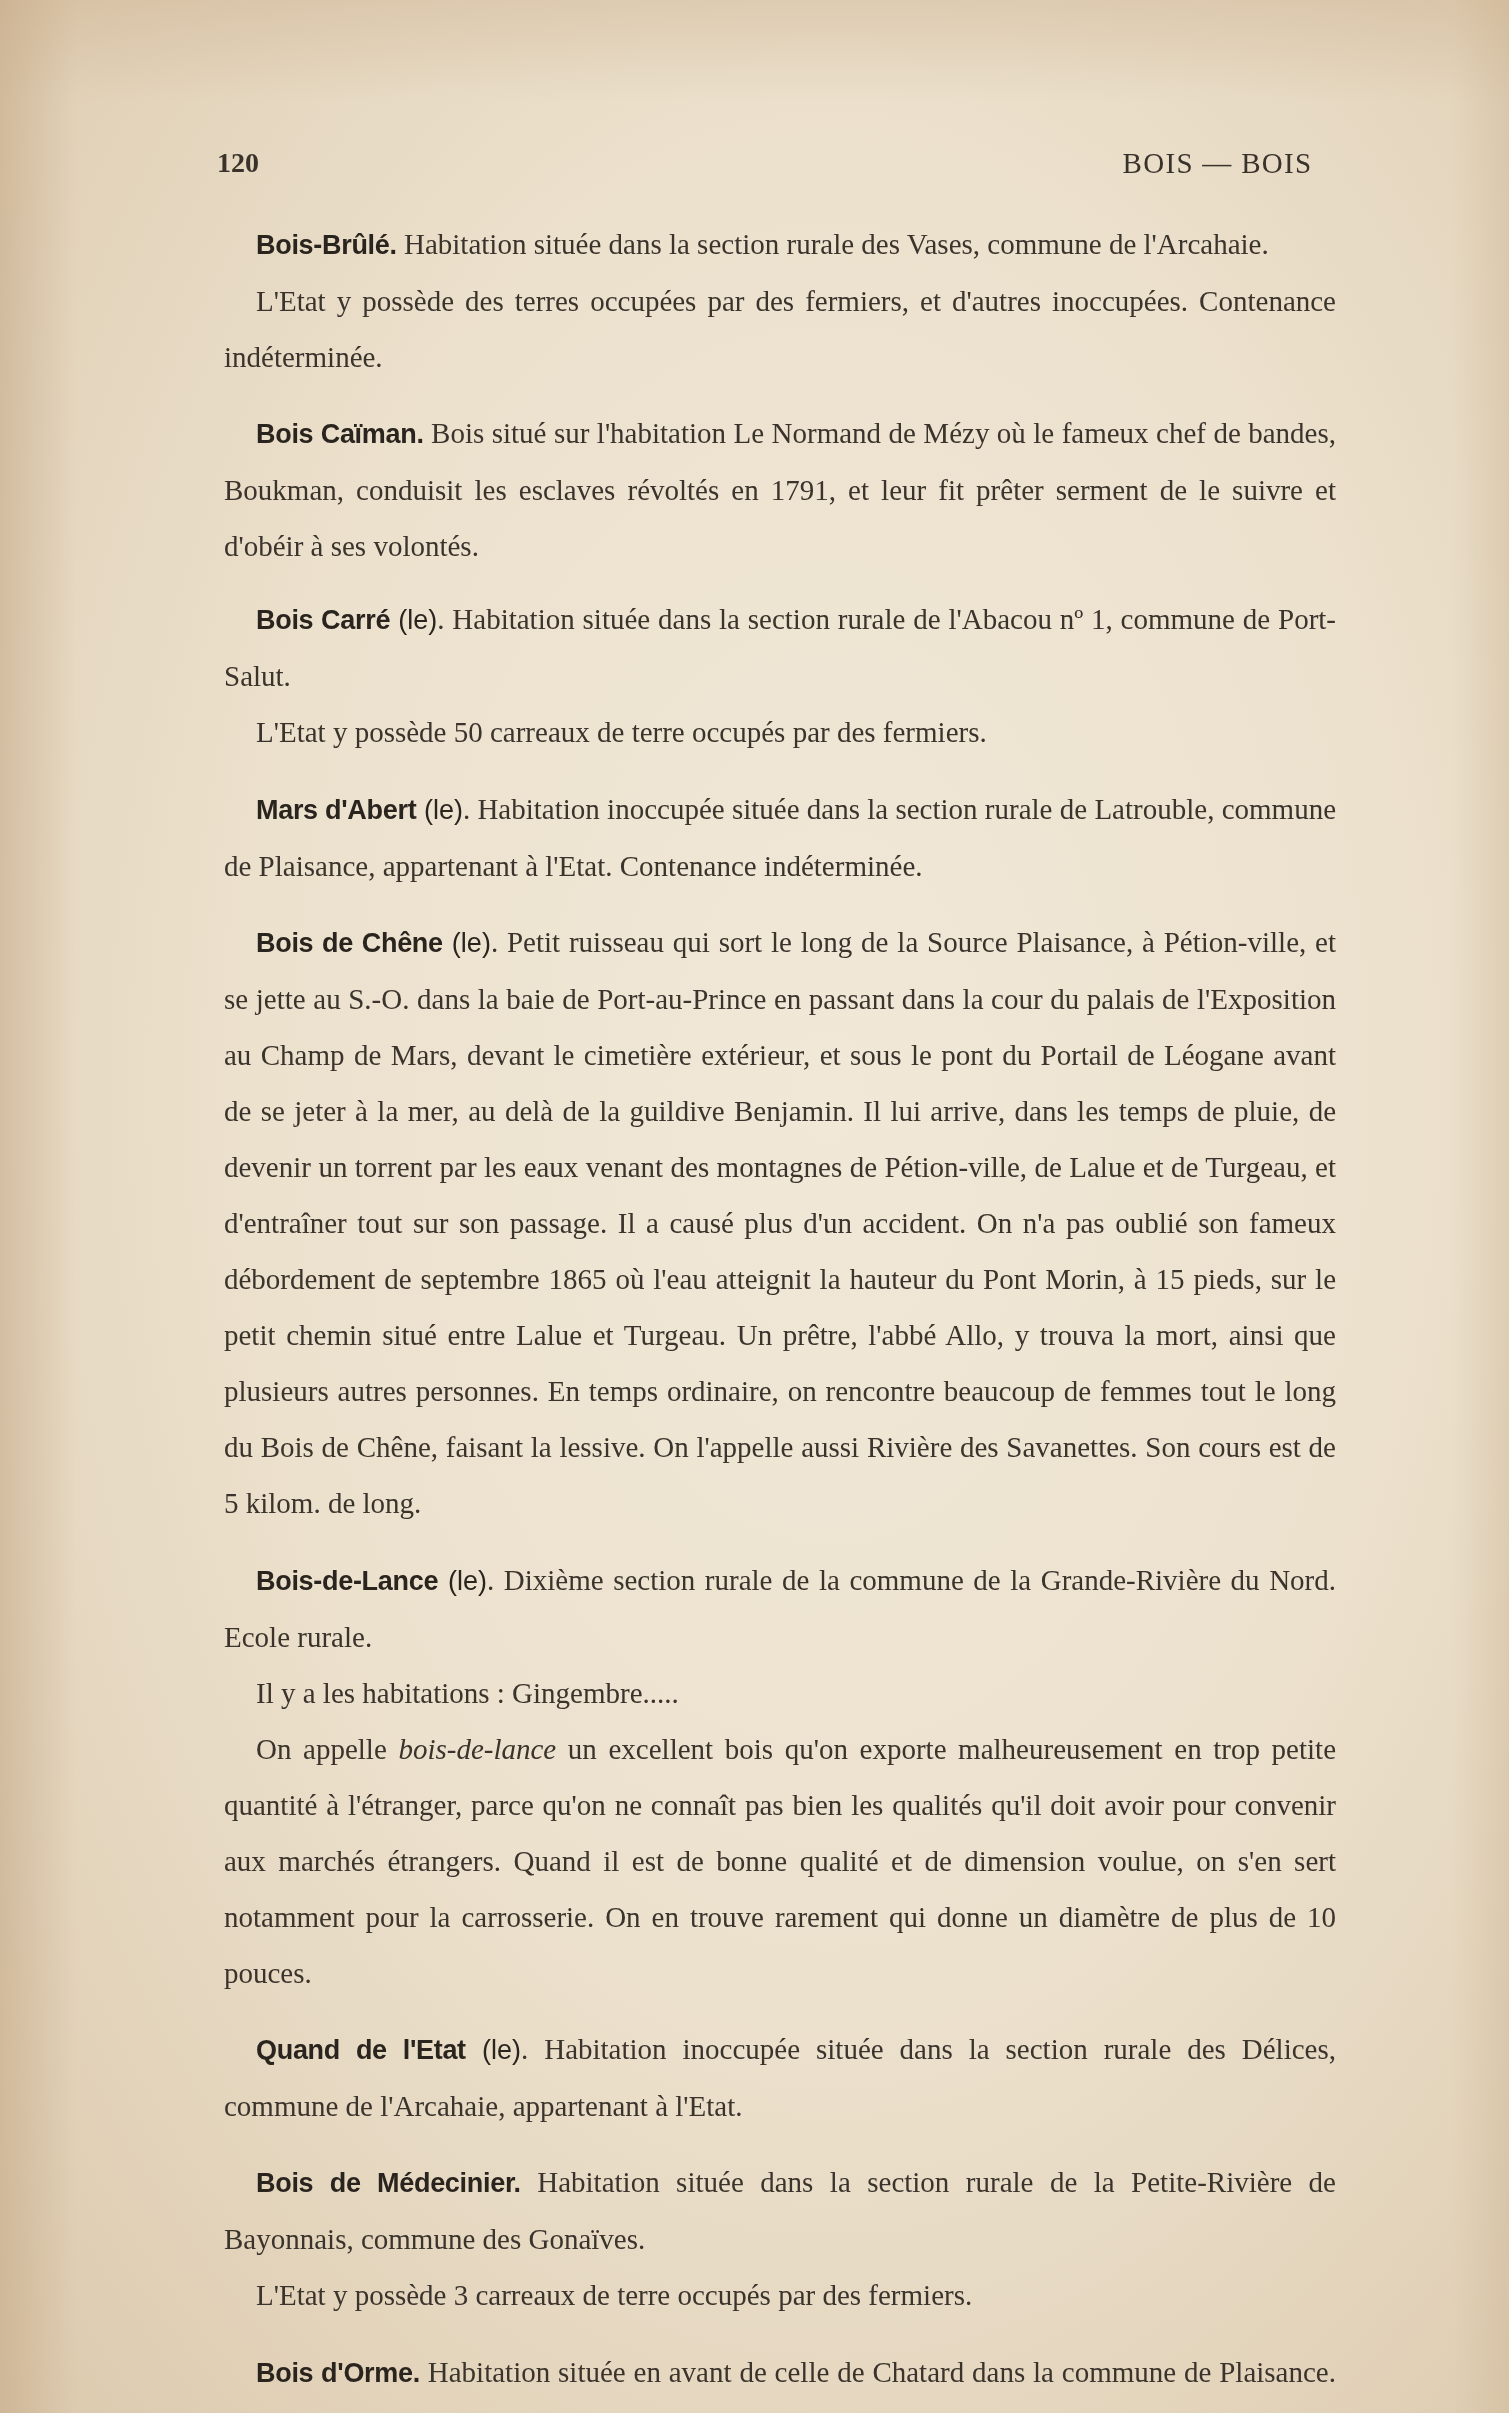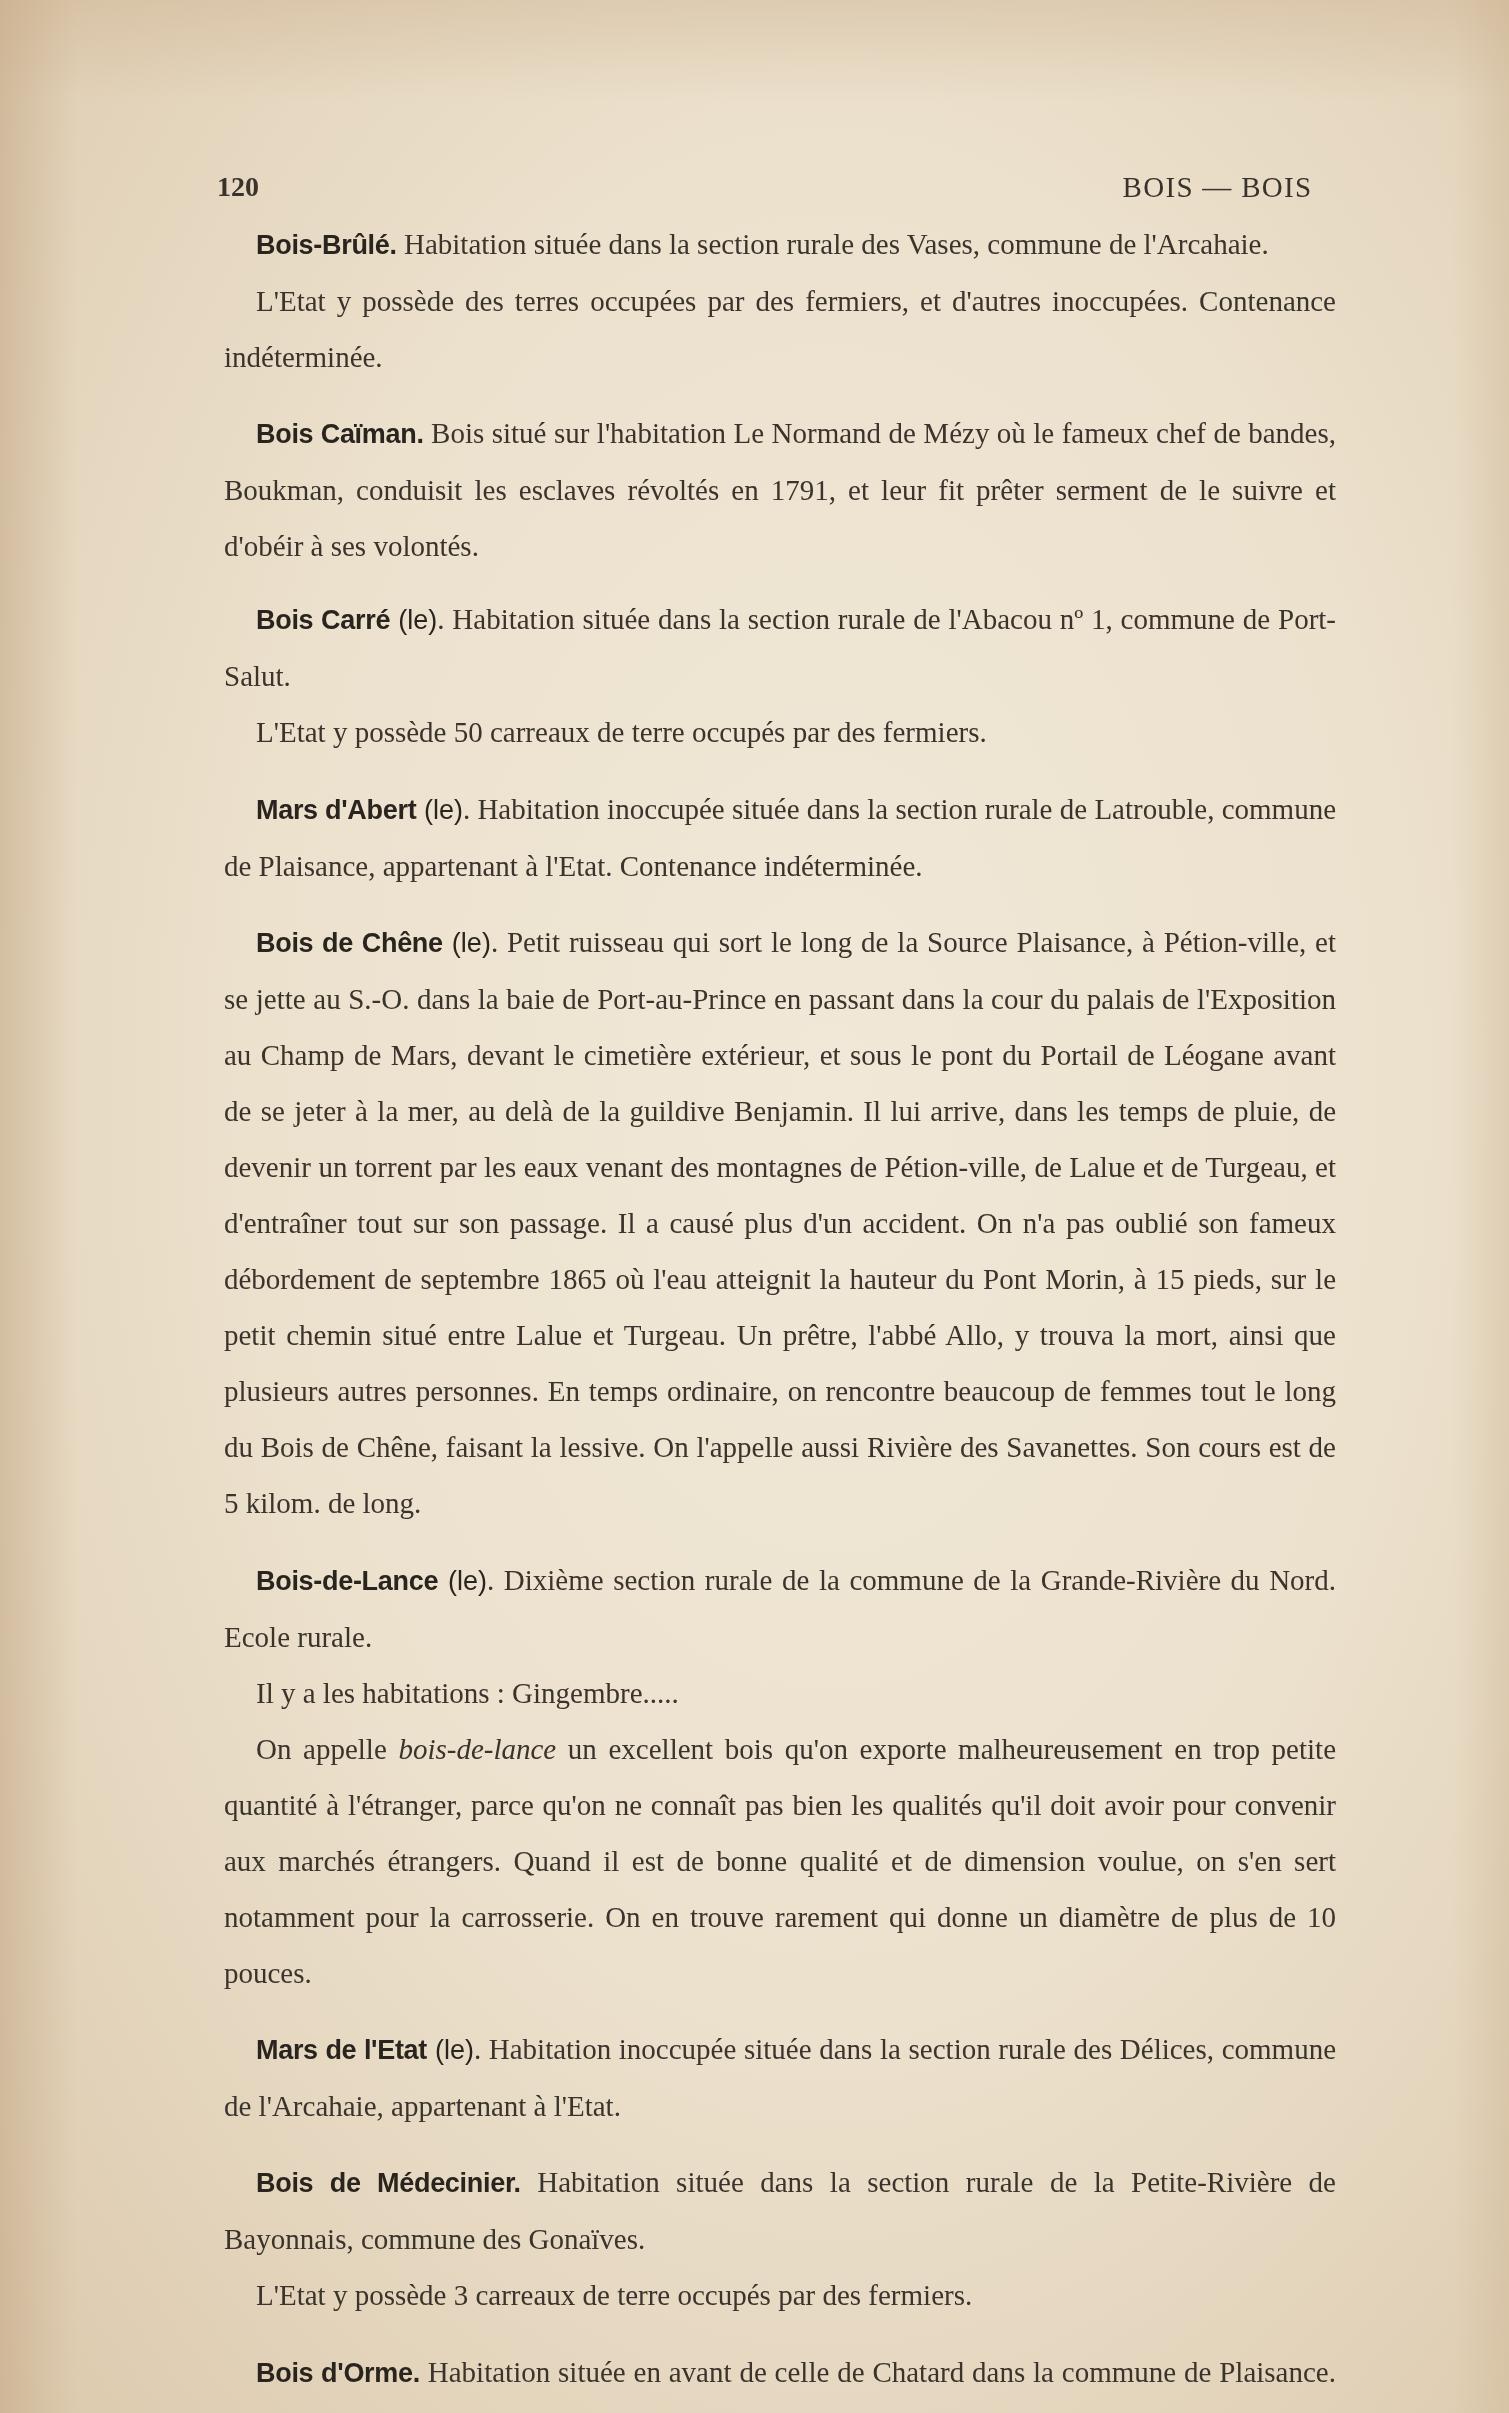--- a/index.html
+++ b/index.html
@@ -24,21 +24,21 @@
     .edge-right {
       position: absolute; right: 0; top: 0; bottom: 0; width: 57px;
       background: linear-gradient(to left, rgba(200,175,140,0.35), rgba(200,175,140,0));
     }
     .edge-top {
       position: absolute; left: 0; right: 0; top: 0; height: 102px;
       background: linear-gradient(to bottom, rgba(200,170,135,0.35), rgba(200,170,135,0));
     }
     .running-head {
       position: absolute;
-      top: 171px;
+      top: 147px;
       left: 217px;
       width: 1121px;
       height: 38px;
       font-family: "Liberation Serif", serif;
       color: #3a332c;
     }
     .page-number {
       position: absolute; left: 0; top: 0;
       font-size: 28px; font-weight: bold;
     }
@@ -115,21 +115,21 @@
       <p class="para"><span class="headword">Bois de Chêne</span><span class="headword-suffix"> (le)</span><span>. Petit ruisseau qui sort le long de la Source Plaisance, à Pétion-ville, et se jette au S.-O. dans la baie de Port-au-Prince en passant dans la cour du palais de l'Exposition au Champ de Mars, devant le cimetière extérieur, et sous le pont du Portail de Léogane avant de se jeter à la mer, au delà de la guildive Benjamin. Il lui arrive, dans les temps de pluie, de devenir un torrent par les eaux venant des montagnes de Pétion-ville, de Lalue et de Turgeau, et d'entraîner tout sur son passage. Il a causé plus d'un accident. On n'a pas oublié son fameux débordement de septembre 1865 où l'eau atteignit la hauteur du Pont Morin, à 15 pieds, sur le petit chemin situé entre Lalue et Turgeau. Un prêtre, l'abbé Allo, y trouva la mort, ainsi que plusieurs autres personnes. En temps ordinaire, on rencontre beaucoup de femmes tout le long du Bois de Chêne, faisant la lessive. On l'appelle aussi Rivière des Savanettes. Son cours est de 5 kilom. de long.</span></p>
     </div>
 
     <div class="entry">
       <p class="para"><span class="headword">Bois-de-Lance</span><span class="headword-suffix"> (le)</span><span>. Dixième section rurale de la commune de la Grande-Rivière du Nord. Ecole rurale.</span></p>
       <p class="para">Il y a les habitations : Gingembre.....</p>
       <p class="para"><span>On appelle </span><em>bois-de-lance</em><span> un excellent bois qu'on exporte malheureusement en trop petite quantité à l'étranger, parce qu'on ne connaît pas bien les qualités qu'il doit avoir pour convenir aux marchés étrangers. Quand il est de bonne qualité et de dimension voulue, on s'en sert notamment pour la carrosserie. On en trouve rarement qui donne un diamètre de plus de 10 pouces.</span></p>
     </div>
 
     <div class="entry">
-      <p class="para"><span class="headword">Mars de l'Etat</span><span class="headword-suffix"> (le)</span><span>. Habitation inoccupée située dans la section rurale des Délices, commune de l'Arcahaie, appartenant à l'Etat.</span></p>
+      <p class="para"><span class="headword">Quand de l'Etat</span><span class="headword-suffix"> (le)</span><span>. Habitation inoccupée située dans la section rurale des Délices, commune de l'Arcahaie, appartenant à l'Etat.</span></p>
     </div>
 
     <div class="entry">
       <p class="para"><span class="headword">Bois de Médecinier.</span><span> Habitation située dans la section rurale de la Petite-Rivière de Bayonnais, commune des Gonaïves.</span></p>
       <p class="para">L'Etat y possède 3 carreaux de terre occupés par des fermiers.</p>
     </div>
 
     <div class="entry">
       <p class="para"><span class="headword">Bois d'Orme.</span><span> Habitation située en avant de celle de Chatard dans la commune de Plaisance. (Voyez : Chatard, pour complément.)</span></p>
     </div>

